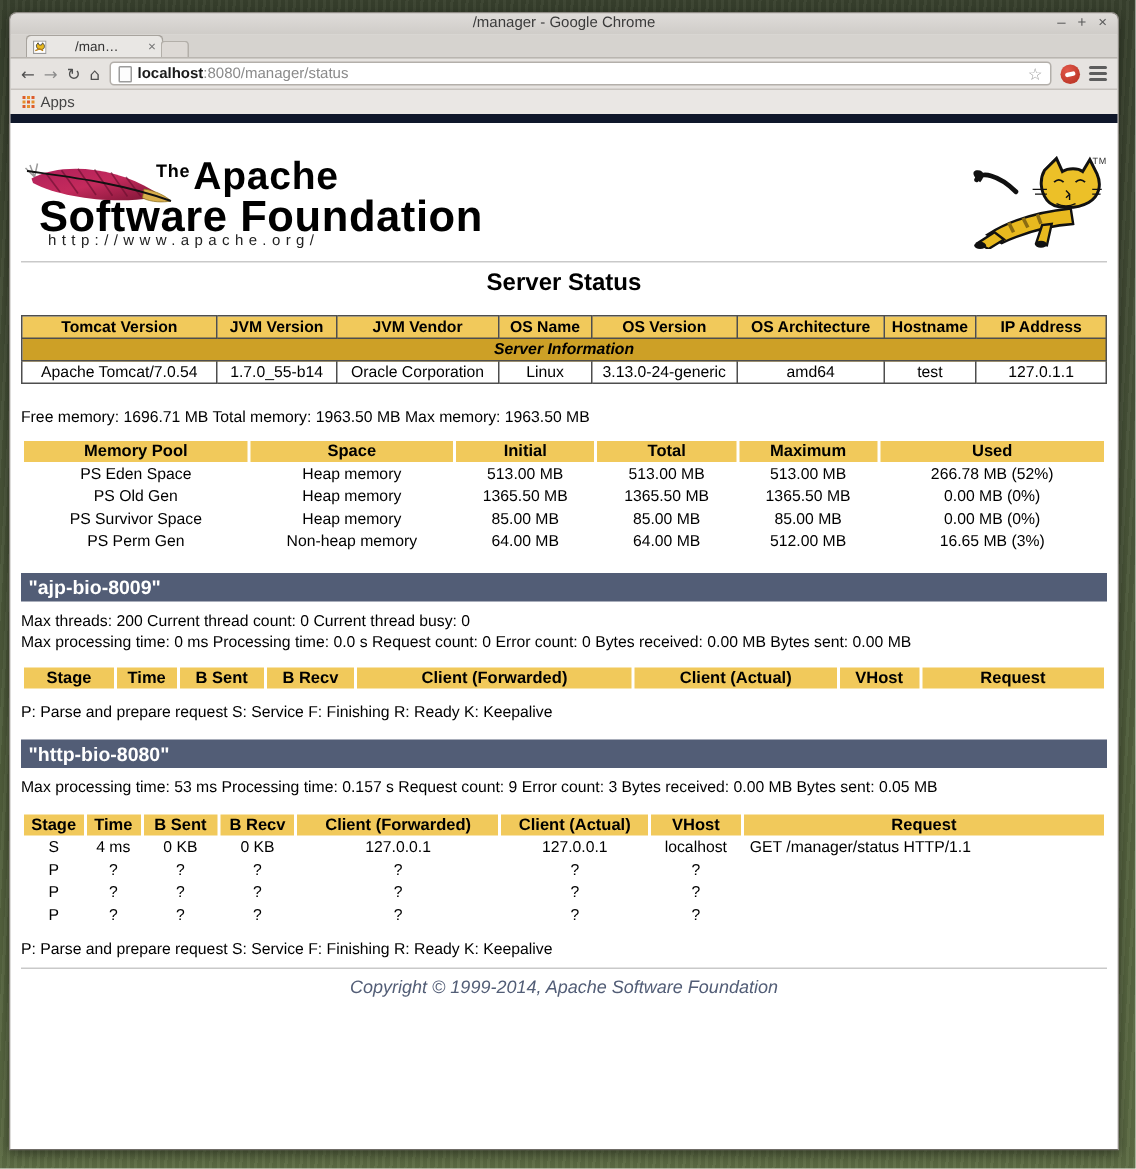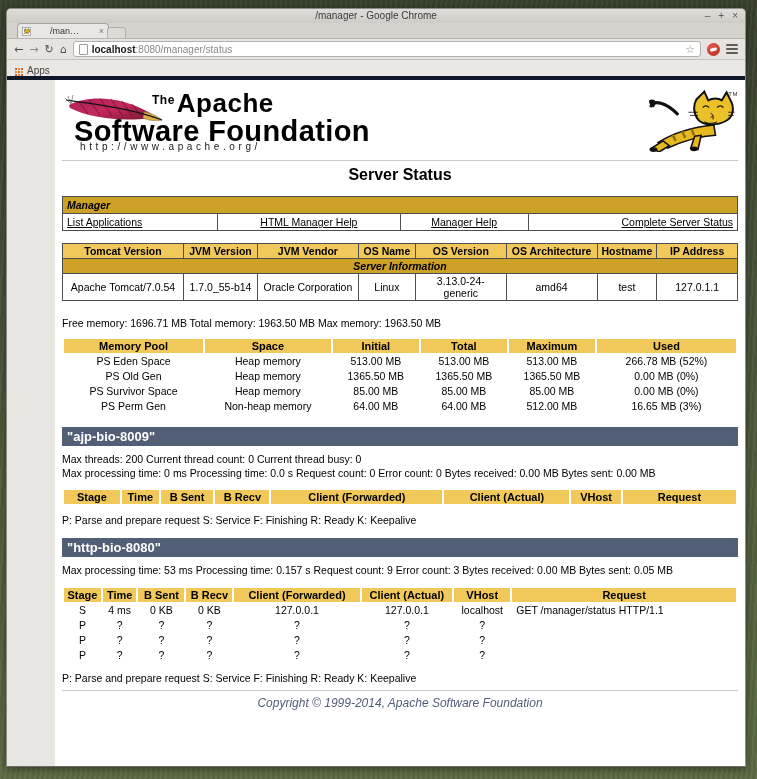--- a/index.html
+++ b/index.html
@@ -37,26 +37,26 @@
     display:flex;align-items:center;gap:4px;padding:0 5px;font-size:10px;}
   .pageicon{width:7px;height:9px;border:1px solid #9c9c9c;background:#fdfdfd;border-radius:1px;}
   .url{flex:1;color:#8a8a8a;white-space:nowrap;overflow:hidden;}
   .url .host{color:#1a1a1a;font-weight:bold;}
   .star{color:#9a9a9a;font-size:11px;line-height:11px;}
   .extbtn{width:13px;height:13px;border-radius:50%;background:radial-gradient(circle at 35% 30%,#e2584a,#c03a2b 70%);
     position:relative;flex:0 0 auto;}
   .extbtn::after{content:"";position:absolute;left:3px;top:5px;width:7px;height:3px;background:#fff;border-radius:2px;transform:rotate(-12deg);}
   .menubtn{display:flex;flex-direction:column;gap:2px;width:12px;}
   .menubtn i{height:2px;background:#5d5d5d;border-radius:1px;}
-  .bookmarkbar{height:16px;background:#eae7e4;border-bottom:4px solid #0f172a;
-    display:flex;align-items:flex-end;gap:4px;padding:0 8px;font-size:10px;color:#454545;}
+  .bookmarkbar{height:16px;background:#eae7e4;border-bottom:6px solid #0f172a;
+    display:flex;align-items:center;gap:4px;padding:0 8px;font-size:10px;color:#454545;}
   .appsgrid{display:grid;grid-template-columns:repeat(3,2px);grid-auto-rows:2px;gap:1px;}
   .appsgrid i{background:#dd5c2b;}
   .appsgrid i:nth-child(2n){background:#e5912c;}
-  .viewport{flex:1;background:#fff;padding:8px 7px 0;overflow:hidden;font-size:11px;color:#000;position:relative;margin-left:48px;}
+  .viewport{flex:1;background:#fff;padding:20px 7px 0;overflow:hidden;font-size:11px;color:#000;position:relative;}
 
   
   .logo-row{position:relative;height:64px;margin-top:2px;}
   .feather{position:absolute;left:2px;top:3px;}
   .logo-text{padding-left:12px;}
   .logo-line1{margin-left:78px;font-weight:bold;font-size:26px;line-height:26px;letter-spacing:.5px;}
   .logo-the{font-size:12px;position:relative;top:-8px;margin-right:2px;}
   .logo-line2{font-weight:bold;font-size:29px;line-height:20px;letter-spacing:.4px;}
   .logo-line3{font-size:10px;letter-spacing:3.6px;color:#222;margin-left:6px;line-height:12px;}
   .cat{position:absolute;right:2px;top:0;}
@@ -186,39 +186,20 @@
         <path d="M66,28 h-12 M66,32 h-10 M104,28 h8 M104,32 h7" stroke="#111" stroke-width="1"></path>
         <path d="M74,40 q8,4 16,0" stroke="#111" stroke-width="1.2" fill="none"></path>
       </svg>
       <span class="cat-tm">TM</span>
     </div>
 
     <hr class="rule">
 
     <div class="status-title">Server Status</div>
 
-    <table class="bordered mgr">
-      <colgroup>
-          <col style="width:23%">
-          <col style="width:27%">
-          <col style="width:19%">
-          <col style="width:31%">
-        </colgroup>
-      <tbody>
-          <tr>
-            <td class="title-cell" colspan="4">Manager</td>
-          </tr>
-      <tr>
-        <td><a href="#">List Applications</a></td>
-        <td><a href="#">HTML Manager Help</a></td>
-        <td><a href="#">Manager Help</a></td>
-        <td><a href="#">Complete Server Status</a></td>
-      </tr>
-    </tbody>
-      </table>
 
     <table class="bordered srvinfo">
       <colgroup>
           <col style="width:18%">
           <col style="width:11%">
           <col style="width:15%">
           <col style="width:8.5%">
           <col style="width:13.5%">
           <col style="width:13.5%">
           <col style="width:8.5%">

